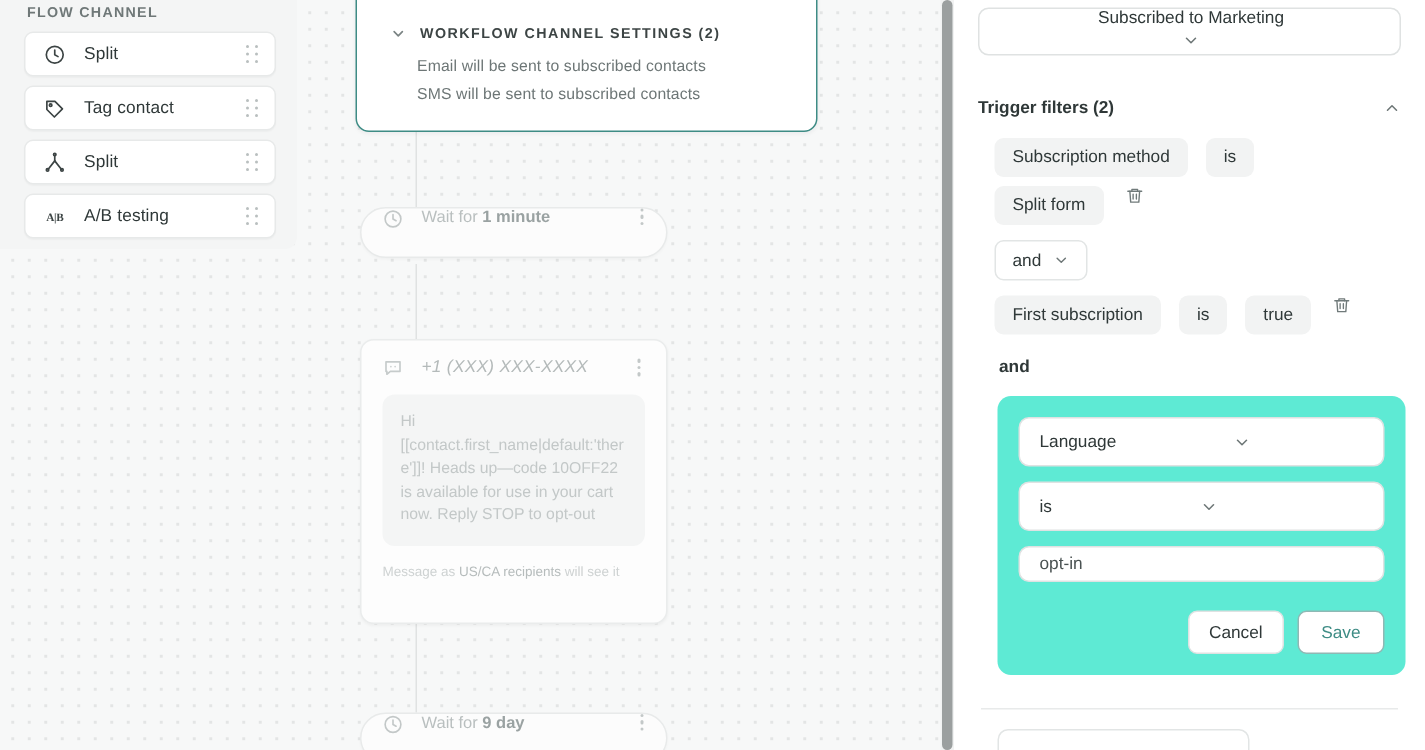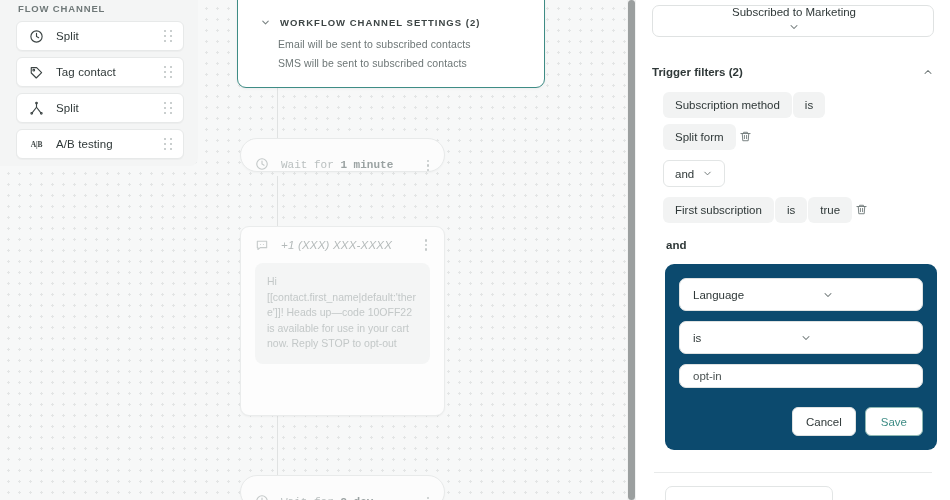--- a/index.html
+++ b/index.html
@@ -79,23 +79,22 @@
     font-size: 9.5px; font-weight: 700; letter-spacing: 1px; color: #3c4444;
   }
   .chev { color: #7b8484; display: flex; }
   .wf-line {
     font-size: 10.5px; color: #6d7676; padding-left: 40px; margin-top: 7px; letter-spacing: .1px;
   }
 
   .wait-node {
     position: absolute; left: 240px; width: 205px; height: 34px;
     background: #fcfcfc; border: 1px solid #e8eaea; border-radius: 17px;
-    display: flex; align-items: flex-end; padding: 0 10px 0 14px;
+    display: flex; align-items: flex-start; padding: 0 10px 0 14px;
     box-shadow: 0 1px 2px rgba(16,24,32,.03);
-    font-family: Liberation Mono, monospace;
   }
   .wait-ico { width: 14px; height: 14px; color: #c3c8c8; display: flex; flex: 0 0 14px; }
   .wait-txt { flex: 1 1 auto; font-size: 11px; color: #b9bfbf; padding-left: 12px; }
   .wait-txt b { color: #9aa2a2; font-weight: 700; }
   .kebab {
     width: 12px; flex: 0 0 12px; display: flex; flex-direction: column;
     align-items: center; justify-content: center; gap: 2.3px;
   }
   .kebab i { width: 2.2px; height: 2.2px; border-radius: 50%; background: #c3c8c8; display: block; }
 
@@ -136,38 +135,38 @@
   }
   .select span { flex: 1 1 auto; }
   .select .chev { color: #6e7777; }
 
   .tf-head {
     display: flex; align-items: center; margin-top: 26px; height: 18px;
   }
   .tf-head-title { flex: 1 1 auto; font-size: 11.5px; font-weight: 700; color: #2f3838; }
   .tf-head .chev { color: #6e7777; }
 
-  .chip-row { display: flex; align-items: center; gap: 1px; margin-top: 11px; padding-left: 11px; }
+  .chip-row { display: flex; gap: 12px; margin-top: 11px; padding-left: 11px; }
   .chip {
     height: 26px; display: flex; align-items: center; padding: 0 12px;
     background: #f2f3f3; border-radius: 6px;
     font-size: 11.5px; color: #2f3838; white-space: nowrap;
   }
   .trash { width: 14px; height: 14px; color: #707a7a; display: flex; margin-left: 2px; }
   .andbox {
     height: 27px; display: inline-flex; align-items: center; gap: 8px; padding: 0 11px;
     background: #ffffff; border: 1px solid #e2e5e5; border-radius: 6px;
     font-size: 11.5px; color: #2f3838;
   }
   .andbox .chev { color: #6e7777; }
   .and-plain { font-size: 11.5px; font-weight: 700; color: #2f3838; margin-top: 16px; padding-left: 14px; }
 
   #filter-editor {
     margin-top: 13px; margin-left: 13px; width: 272px;
-    background: #0c4a6e; border-radius: 9px; padding: 14px;
+    background: #5eead4; border-radius: 9px; padding: 14px;
   }
   #filter-editor .select { margin-bottom: 10px; height: 33px; }
   .textbox {
     display: flex; align-items: center; height: 24px;
     background: #ffffff; border: 1px solid #dfe2e2; border-radius: 7px;
     padding: 0 13px; font-size: 11.5px; color: #4a5252;
   }
   .ed-actions { display: flex; justify-content: flex-end; gap: 9px; margin-top: 19px; }
   .btn {
     height: 29px; min-width: 56px; display: flex; align-items: center; justify-content: center;
@@ -235,20 +234,23 @@
             </svg>
         </span>
         <span class="sms-phone">+1 (XXX) XXX-XXXX</span>
         <span class="kebab">
             <i></i>
             <i></i>
             <i></i>
           </span>
       </div>
       <div class="bubble">Hi [[contact.first_name|default:'there']]! Heads up—code 10OFF22 is available for use in your cart now. Reply STOP to opt-out</div>
+      <div class="sms-foot">
+        <span>Message as </span><b>US/CA recipients</b><span> will see it</span>
+      </div>
     </div>
 
     <div class="wait-node" style="top:475px;">
       <span class="wait-ico">
         <svg width="14" height="14" viewBox="0 0 24 24" fill="none" stroke="currentColor" stroke-width="1.9">
             <circle cx="12" cy="12" r="9"></circle>
             <polyline points="12 7 12 12 15.5 14" stroke-linecap="round"></polyline>
           </svg>
       </span>
       <span class="wait-txt">

